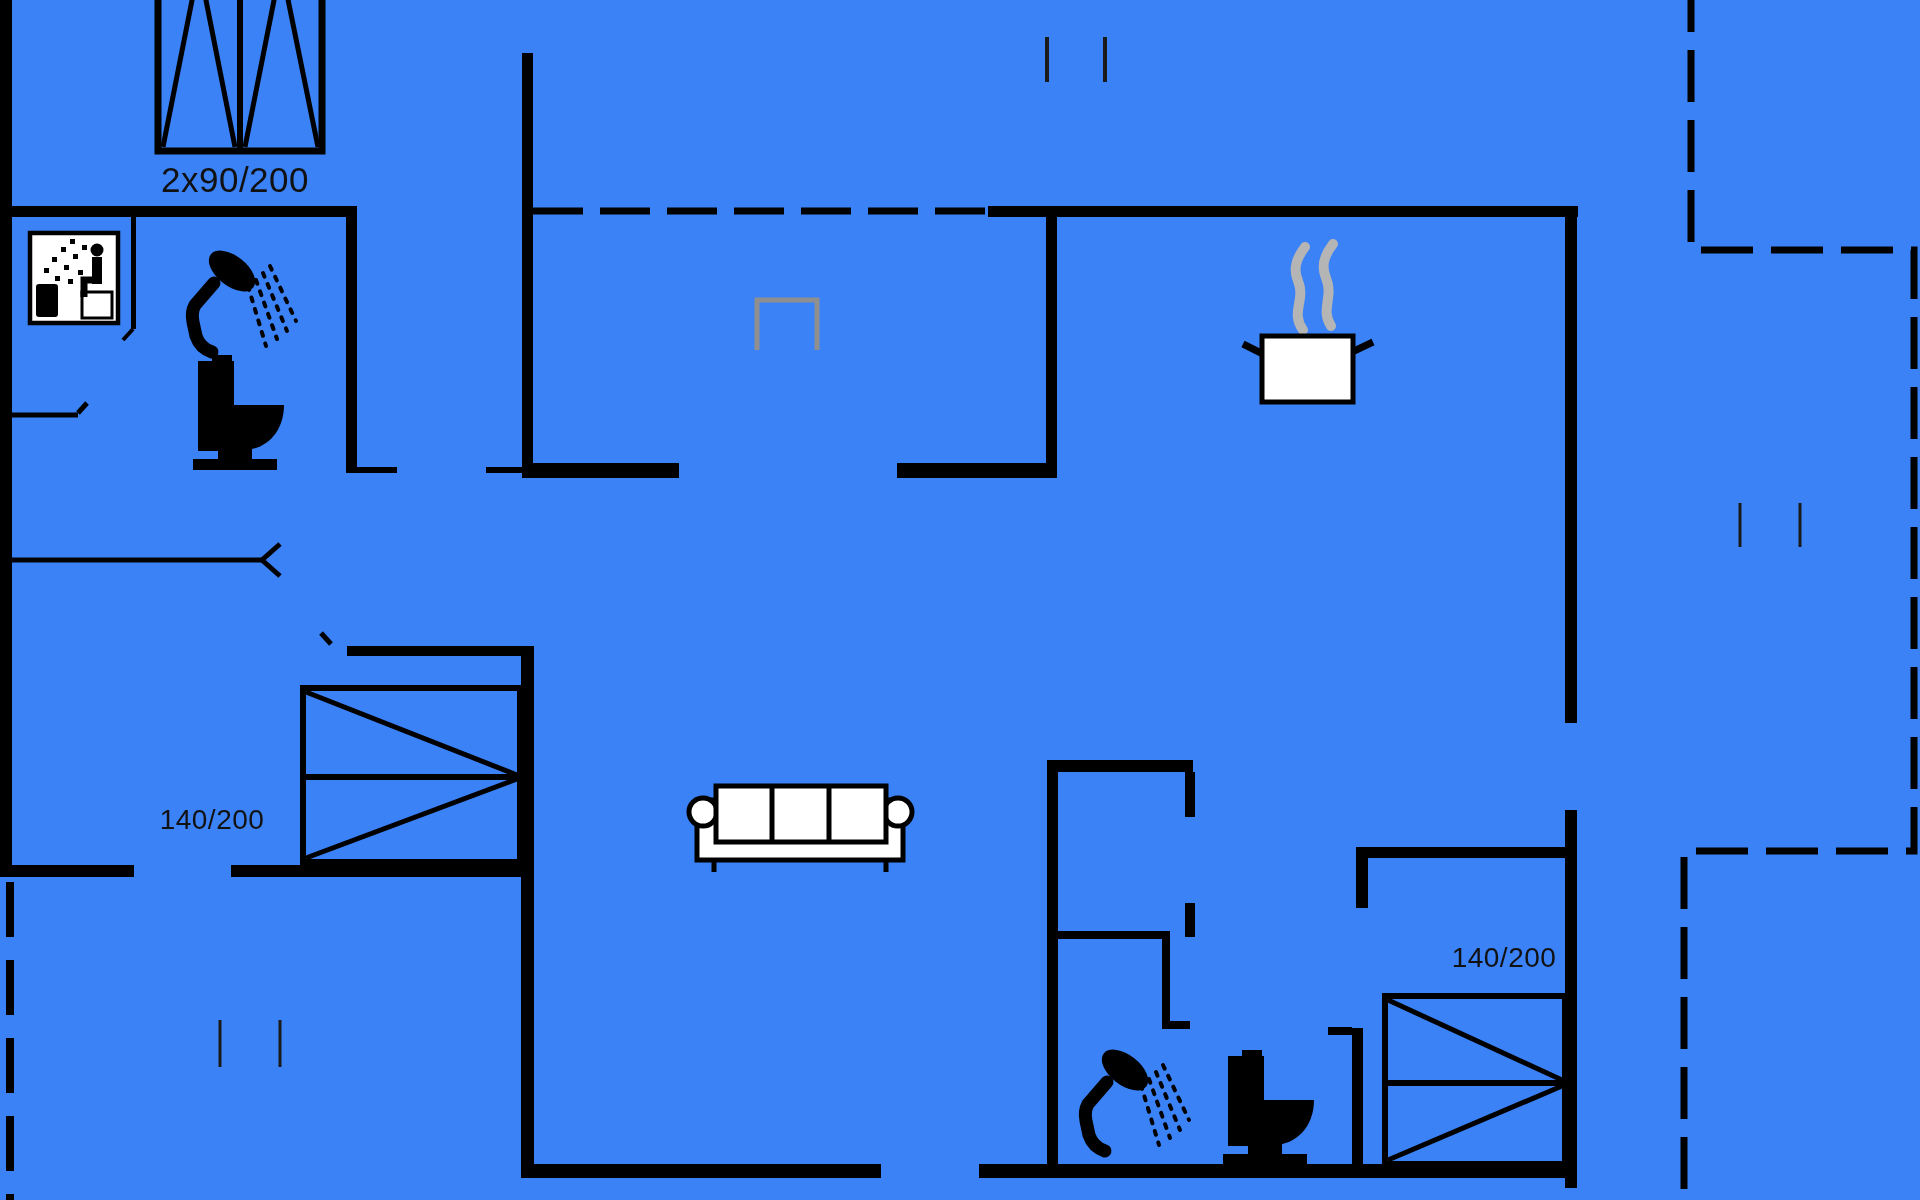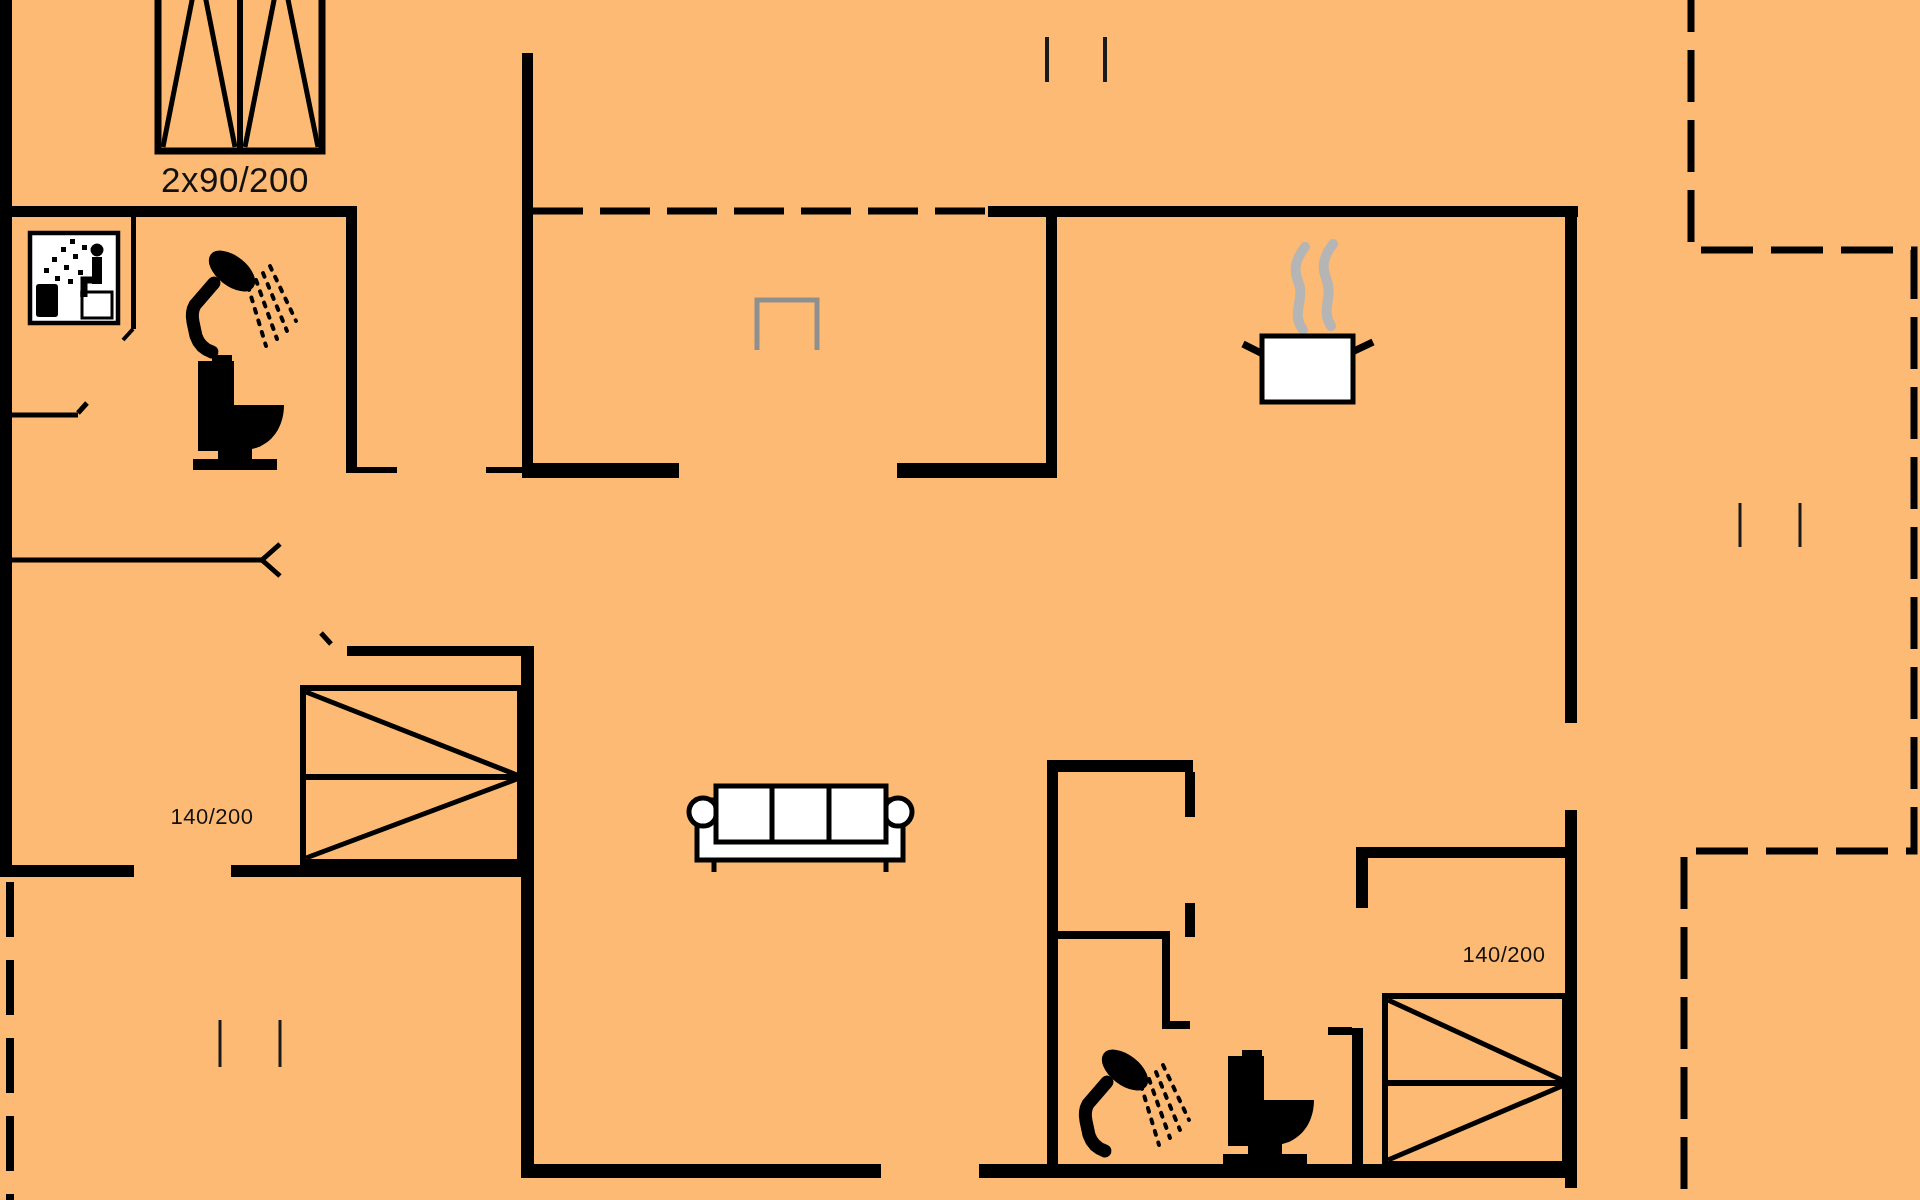--- a/index.html
+++ b/index.html
@@ -1,19 +1,19 @@
 <!DOCTYPE html>
 <html><head>
 <meta charset="utf-8">
 <style>
   html,body{margin:0;padding:0;background:#fff;}
-  .canvas{position:relative;width:1920px;height:1200px;background:#fdba74;overflow:hidden;
+  .canvas{position:relative;width:1920px;height:1200px;background:#3b82f6;overflow:hidden;
           font-family:"Liberation Sans", sans-serif;}
   .plan-svg{position:absolute;left:0;top:0;}
-  .dim-label{position:absolute;color:#111111;font-size:22px;letter-spacing:.5px;
+  .dim-label{position:absolute;color:#111111;font-size:28px;letter-spacing:.5px;
              text-align:center;white-space:nowrap;line-height:1;}
   .lbl-top{left:147px;top:162px;width:176px;font-size:35px;}
   .lbl-left{left:131px;top:806px;width:162px;}
   .lbl-right{left:1441px;top:944px;width:126px;}
 </style>
 </head>
 <body>
 
 <div class="canvas">
 

